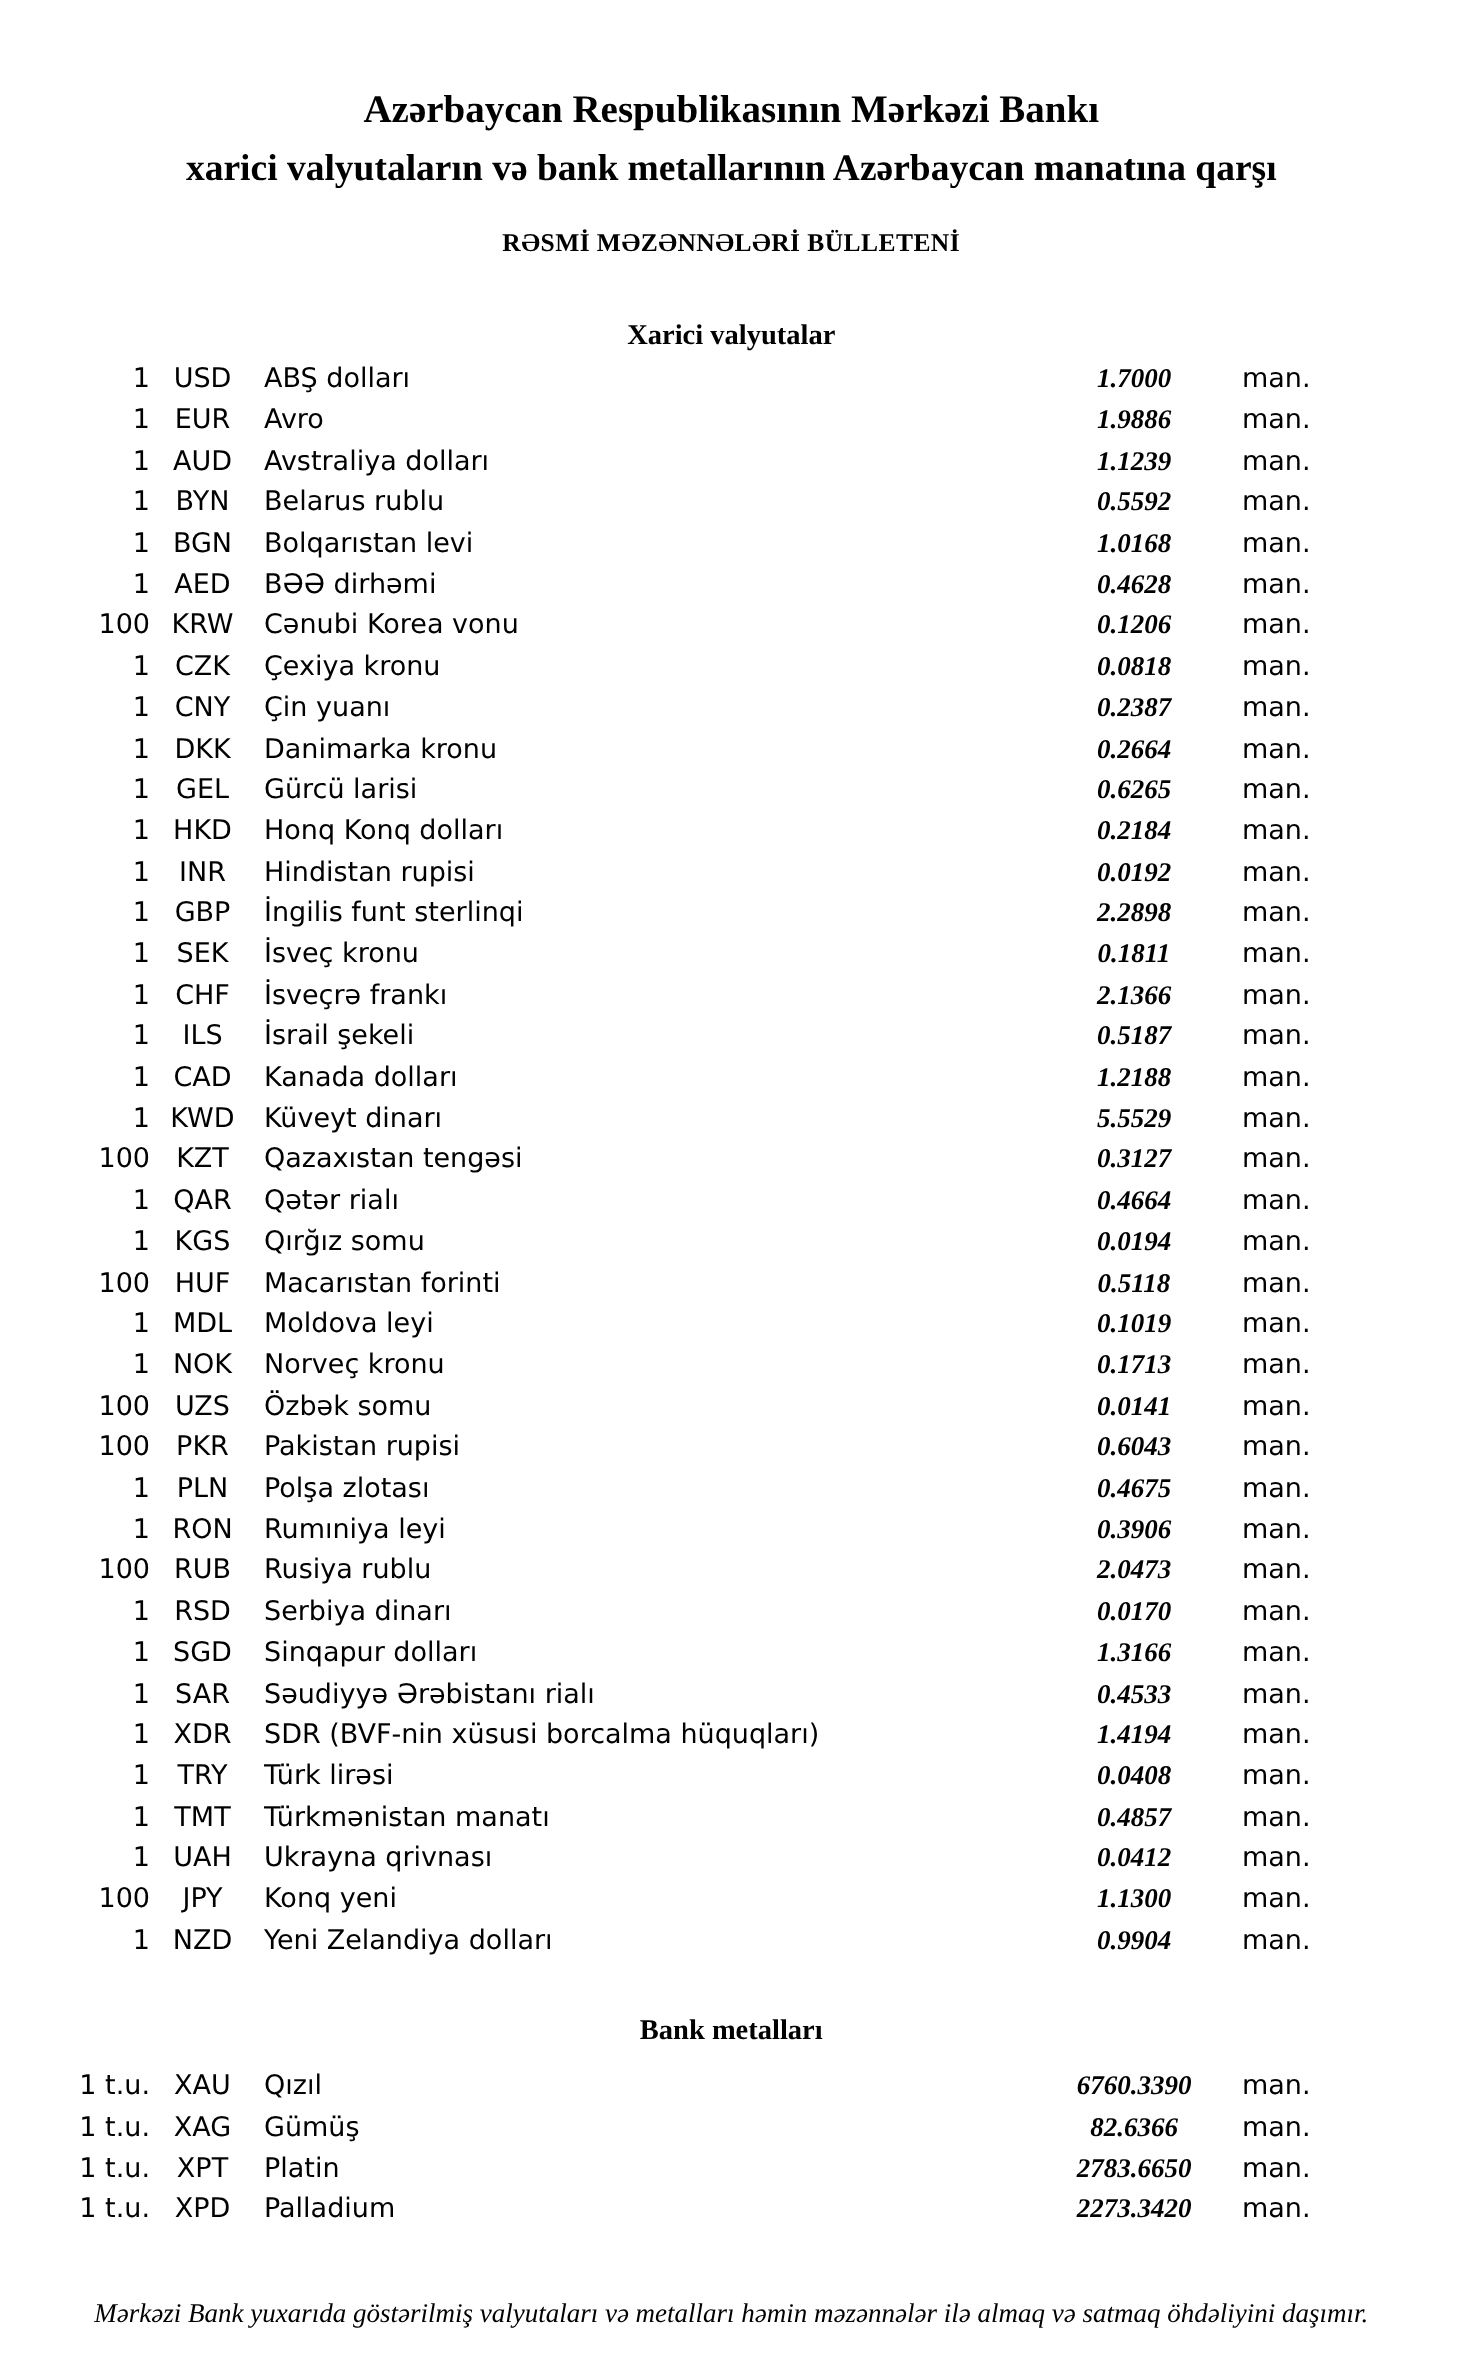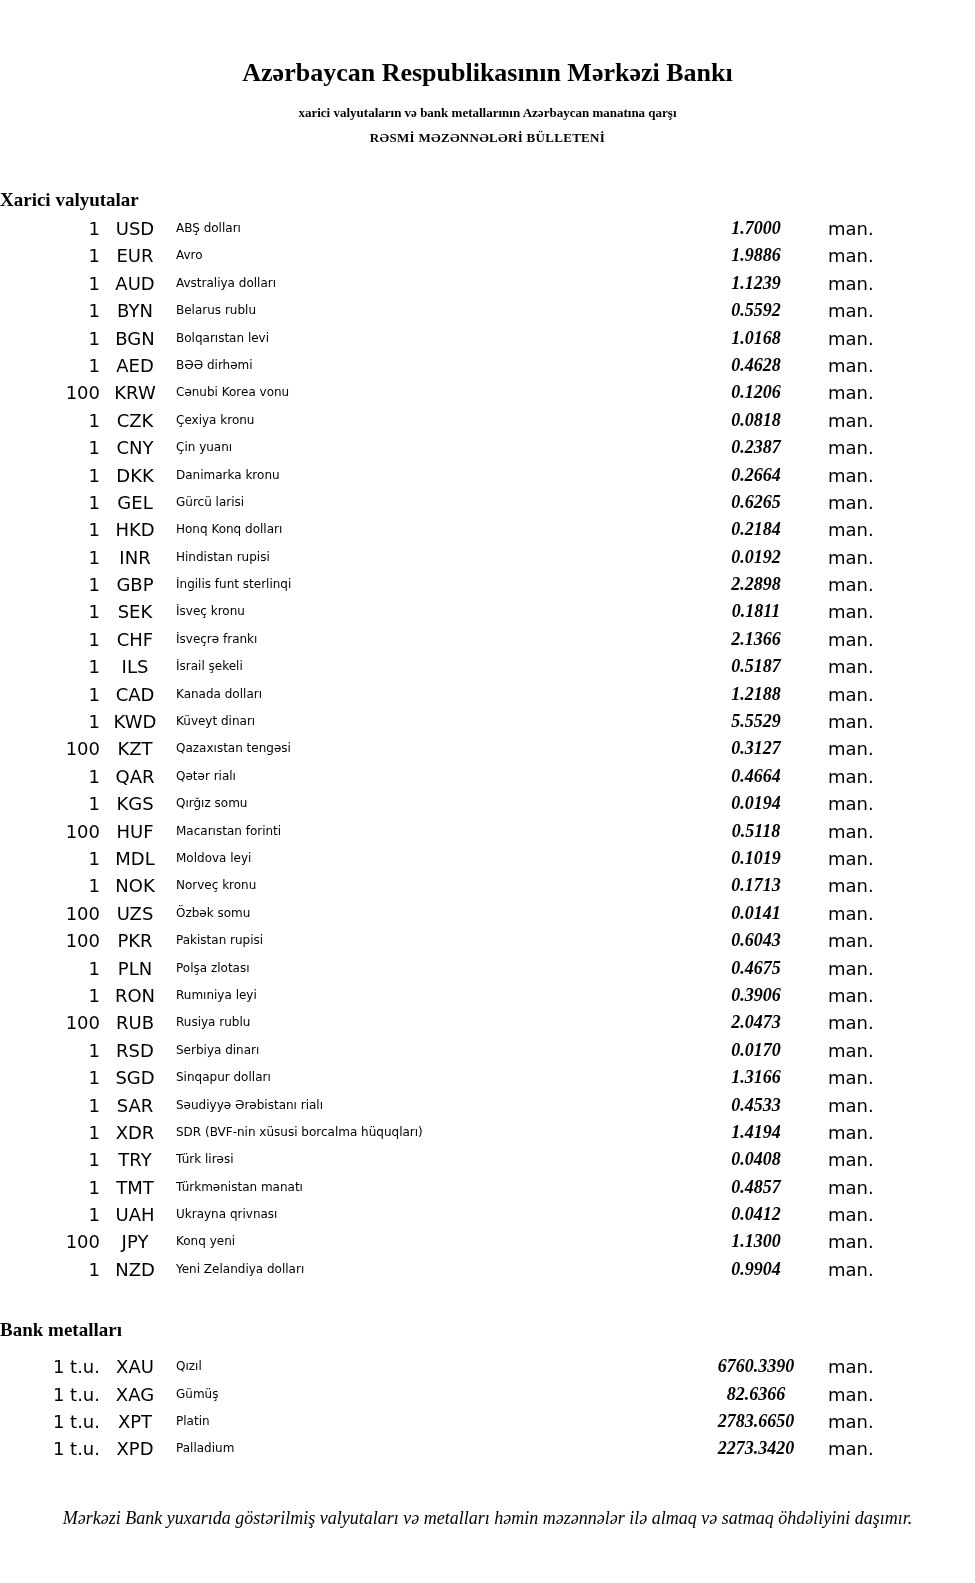--- a/index.html
+++ b/index.html
@@ -8,42 +8,43 @@
     width: 975px;
     height: 1583px;
     background: #ffffff;
     color: #000000;
     font-family: "DejaVu Sans", sans-serif;
     overflow: hidden;
   }
   .header { text-align: center; font-family: "Liberation Serif", serif; font-weight: bold; padding-top: 57px; }
   .bank-name { font-size: 26px; line-height: 31px; }
   .date-line { font-size: 19px; line-height: 22px; margin-top: 14px; }
-  .subject-line { font-size: 13px; line-height: 22px; margin-top: 14px; }
-  .bulletin-title { font-size: 13px; line-height: 23px; margin-top: 2px; letter-spacing: 0.3px; }
+  .subject-line { font-size: 25px; line-height: 22px; margin-top: 14px; }
+  .bulletin-title { font-size: 17px; line-height: 23px; margin-top: 26px; letter-spacing: 0.3px; }
   .section-title {
+    text-align: center;
     font-family: "Liberation Serif", serif;
     font-weight: bold;
     font-size: 19px;
     line-height: 22px;
     margin-top: 40px;
   }
   .section-title.metals { margin-top: 36px; }
   .rates-table { margin-top: 4px; }
   .rates-table.metals { margin-top: 12px; }
   .row {
     display: flex;
     height: 27.4px;
     line-height: 27.4px;
     padding-right: 95px;
     white-space: nowrap;
   }
   .qty  { width: 100px; text-align: right; font-size: 18px; flex: none; }
   .code { width: 64px; margin-left: 3px; text-align: center; font-size: 18px; flex: none; }
-  .name { flex: 1; margin-left: 9px; font-size: 12px; overflow: hidden; }
+  .name { flex: 1; margin-left: 9px; font-size: 18px; overflow: hidden; }
   .rate {
     width: 120px; text-align: center; flex: none;
     font-family: "Liberation Serif", serif;
     font-style: italic;
     font-weight: bold;
     font-size: 18px;
   }
   .unit { width: 52px; margin-left: 12px; font-size: 18px; flex: none; }
   .footer {
     margin-top: 44px;

